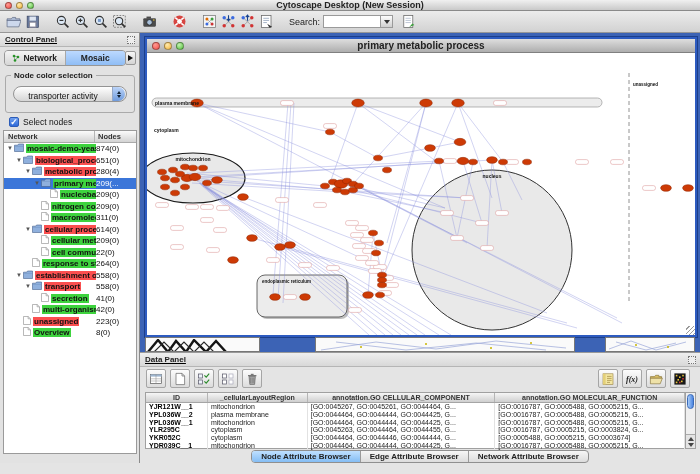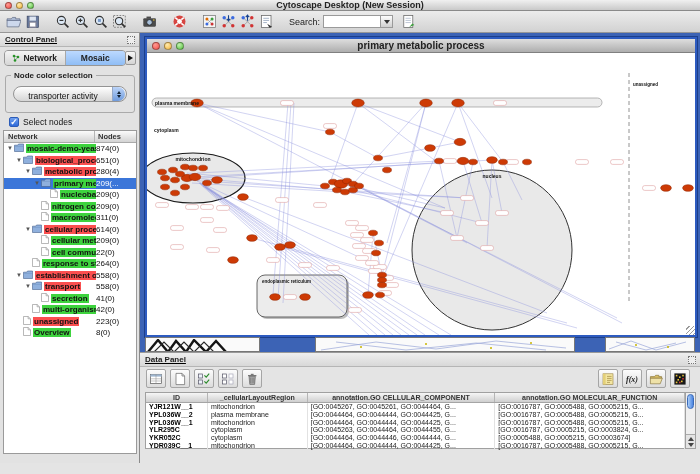--- a/index.html
+++ b/index.html
@@ -732,17 +732,24 @@
               </div>
             </div>
         </div>
         <div class="dscroll">
           <div class="dthumb"></div>
           <div class="darrows">
               <i class="up"></i>
               <i class="dn"></i>
             </div>
         </div>
+        <div class="dp-tabs">
+          <div class="seg" id="dp-tabs-seg">
+              <div class="seg-tab sel">Node Attribute Browser</div>
+              <div class="seg-tab">Edge Attribute Browser</div>
+              <div class="seg-tab">Network Attribute Browser</div>
+            </div>
+        </div>
       </div>
     </div>
   </div>
 
 </div>
 
 </body></html>

